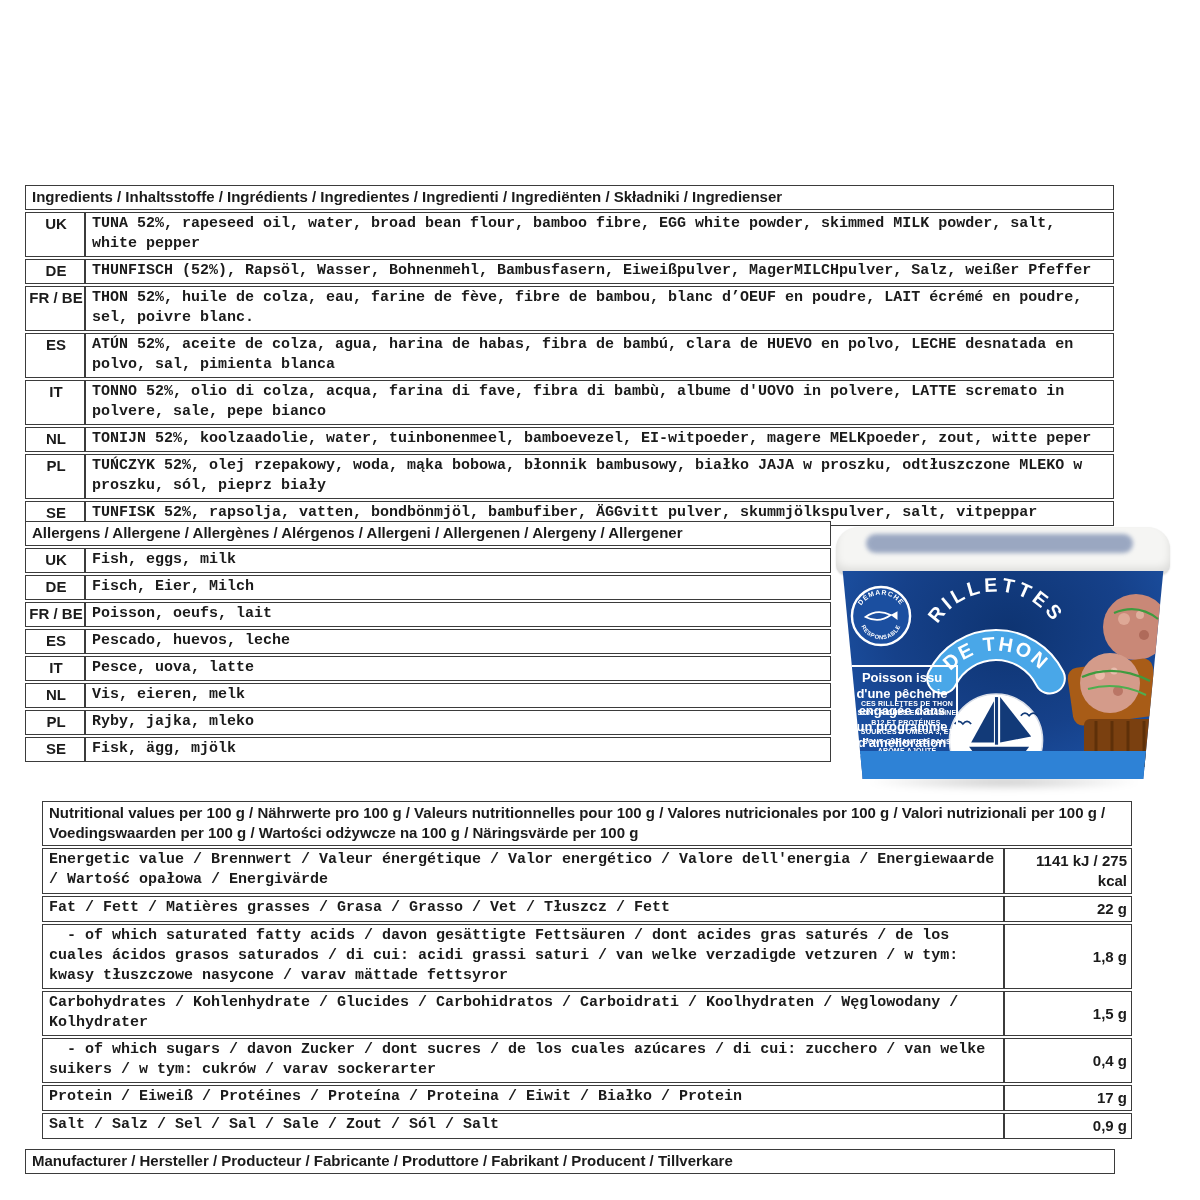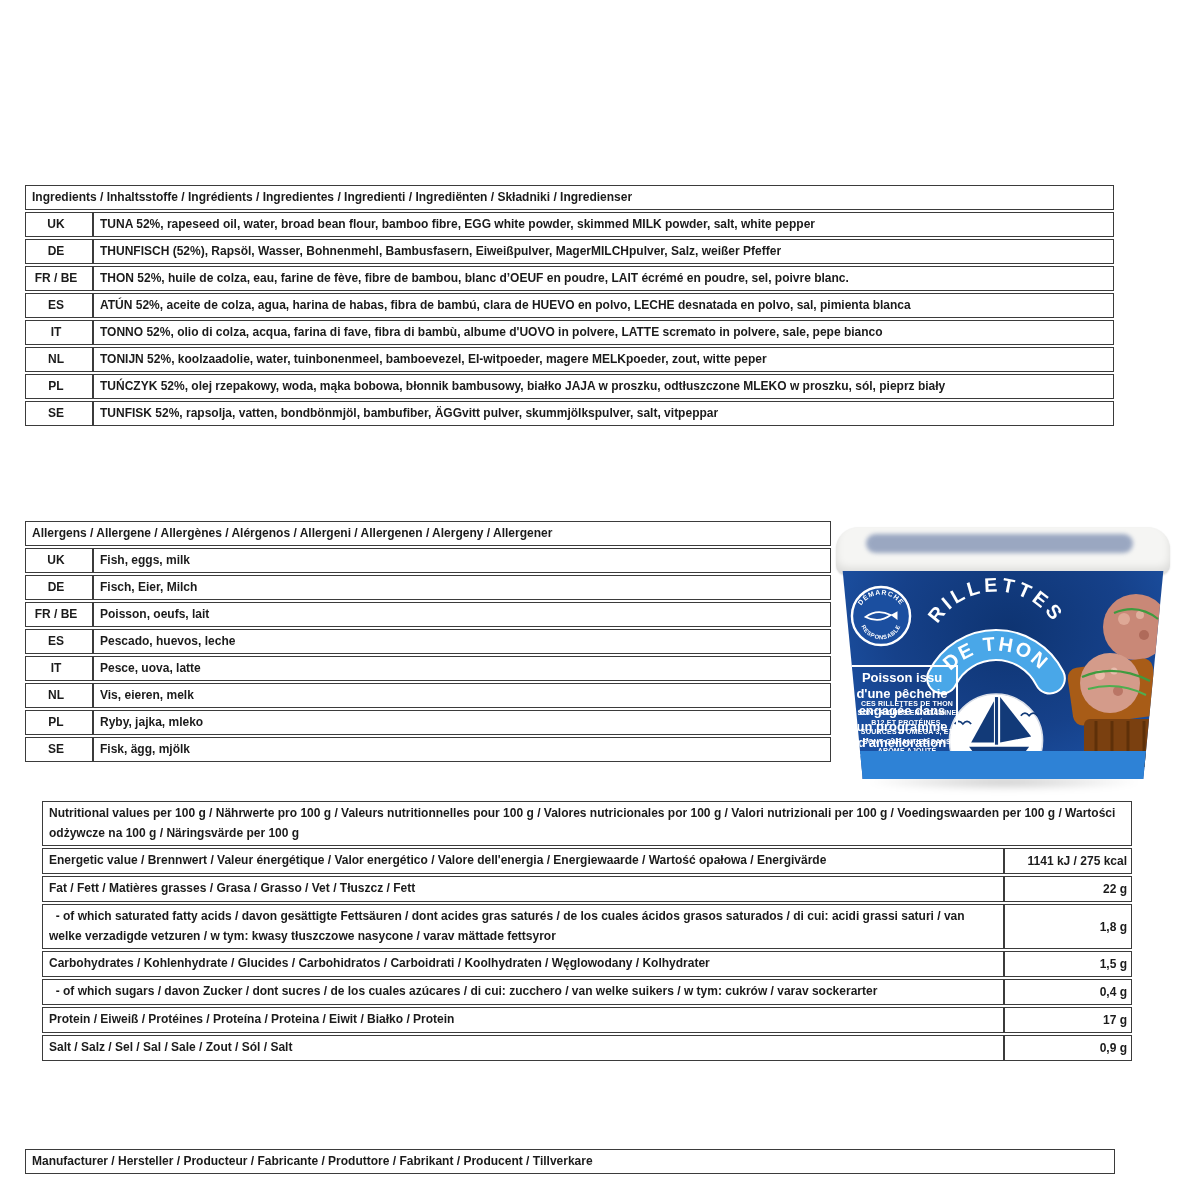--- a/index.html
+++ b/index.html
@@ -1,26 +1,26 @@
 <!DOCTYPE html>
 <html><head>
 <meta charset="utf-8">
 <style>
   html,body{margin:0;padding:0;background:#fff;}
   .page{position:relative;width:1200px;height:1200px;background:#fff;overflow:hidden;
         font-family:"Liberation Sans",sans-serif;color:#1b1b1b;}
   
   .doc-table{position:absolute;}
   .doc-table table{width:100%;border-collapse:separate;border-spacing:0 2px;
-        font-weight:700;font-size:12px;line-height:20px;color:#1b1b1b;}
+        font-weight:700;font-size:15px;line-height:20px;color:#1b1b1b;}
   .doc-table td{border:1px solid #3b3b3b;background:#fff;vertical-align:top;
         padding:1px 6px 2px 6px;}
   .doc-table td.hdr{font-weight:700;}
-  .doc-table td.lang{width:56px;text-align:center;padding-left:2px;padding-right:8px;}
-  .doc-table td.txt{white-space:pre-wrap;}
+  .doc-table td.lang{width:56px;text-align:center;padding-left:2px;padding-right:0;}
+  .doc-table td.txt{white-space:pre-wrap;font-family:Liberation Mono, monospace;}
   .doc-table td.val{width:118px;text-align:right;vertical-align:middle;padding:2px 4px;}
   .ing-table{left:25px;top:183px;width:1089px;}
   .alg-table{left:25px;top:519px;width:806px;}
   .nut-table{left:42px;top:799px;width:1090px;}
   .man-table{left:25px;top:1139px;width:1090px;margin-top:8px;}
   
   .product{position:absolute;left:836px;top:527px;width:334px;height:252px;}
   .tub-shadow{position:absolute;left:28px;bottom:-12px;width:280px;height:18px;border-radius:50%;
         background:radial-gradient(ellipse,rgba(0,0,0,.20),rgba(0,0,0,0) 70%);filter:blur(3px);}
   .lid{position:absolute;left:0;top:0;width:334px;height:48px;background:#f5f5f3;

